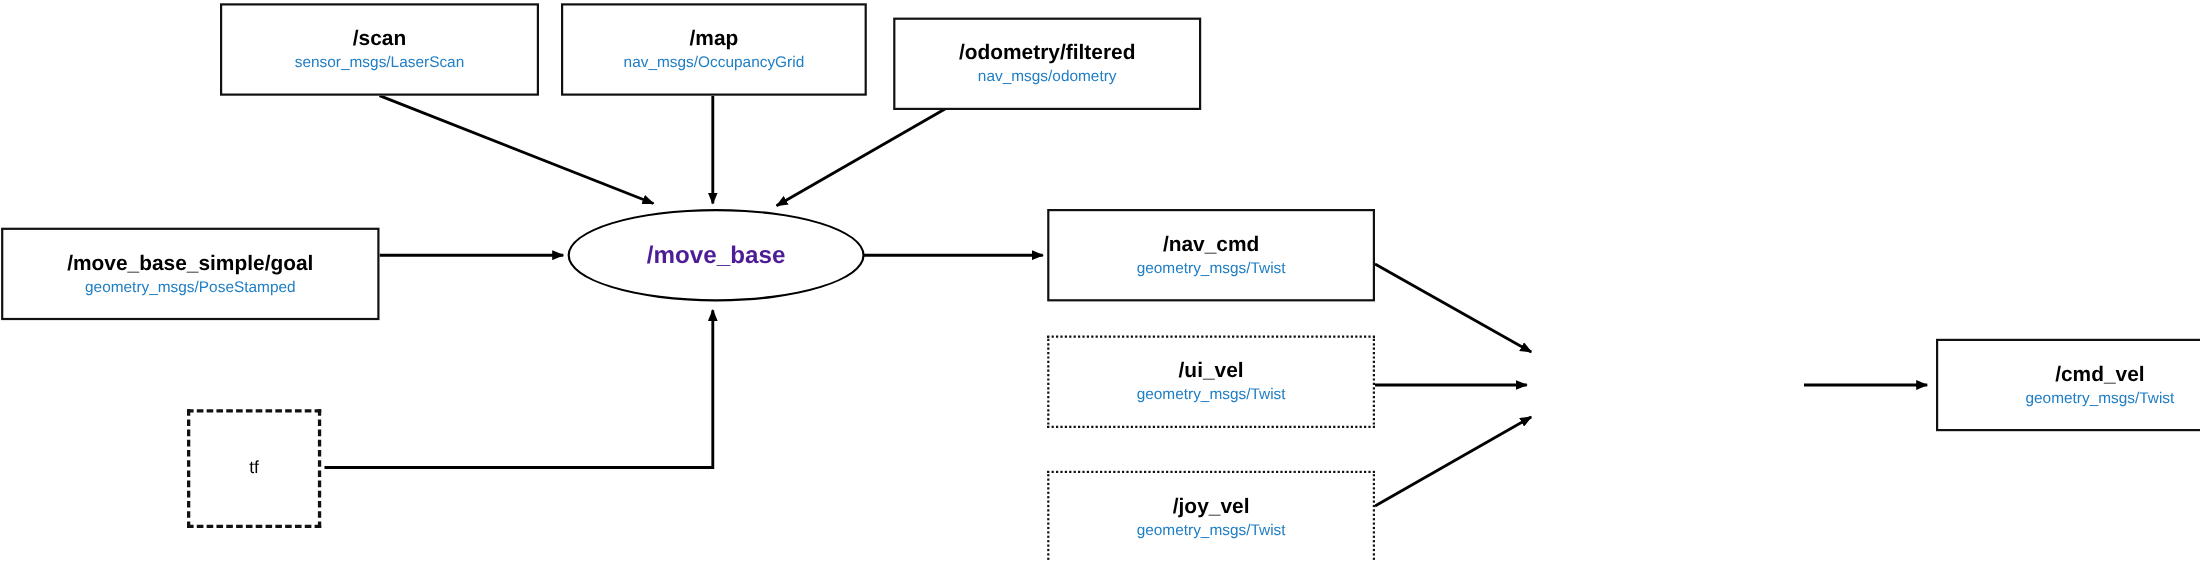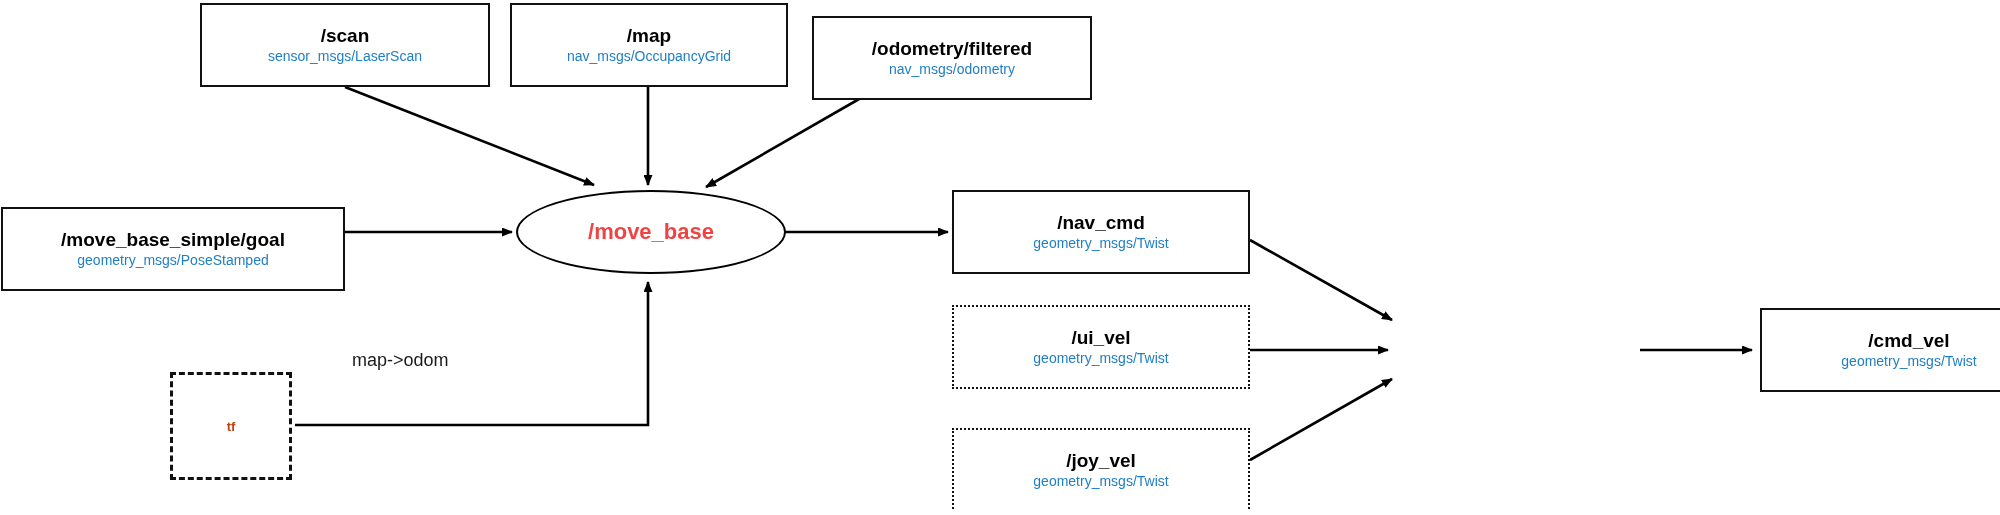--- a/index.html
+++ b/index.html
@@ -64,38 +64,38 @@
     border: 2.5px solid #000000;
     border-radius: 50%;
     display: flex;
     align-items: center;
     justify-content: center;
     text-align: center;
   }
   .node-label {
     font-size: 22px;
     font-weight: bold;
-    color: #ef4444;
+    color: #4c1d95;
     white-space: nowrap;
   }
 
   
   .tf-box {
     position: absolute;
     box-sizing: border-box;
     background: #ffffff;
     border: 3px dashed #111111;
     display: flex;
     align-items: center;
     justify-content: center;
   }
   .tf-label {
-    font-size: 13px;
-    font-weight: bold;
-    color: #c2410c;
+    font-size: 16px;
+    font-weight: normal;
+    color: #000000;
   }
 
   
   .tf-transforms {
     position: absolute;
     font-size: 18px;
     color: #1a1a1a;
     line-height: 1.32;
     white-space: nowrap;
   }
@@ -179,16 +179,15 @@
   <div class="node-ellipse" style="left:516px; top:190px; width:270px; height:84px;">
     <span class="node-label">/move_base</span>
   </div>
 
 
   <div class="tf-box" style="left:170px; top:372px; width:122px; height:108px;">
     <span class="tf-label">tf</span>
   </div>
 
   <div class="tf-transforms" style="left:352px; top:349px;">
-    <div>map-&gt;odom</div>
   </div>
 
 </div>
 
 </body></html>

